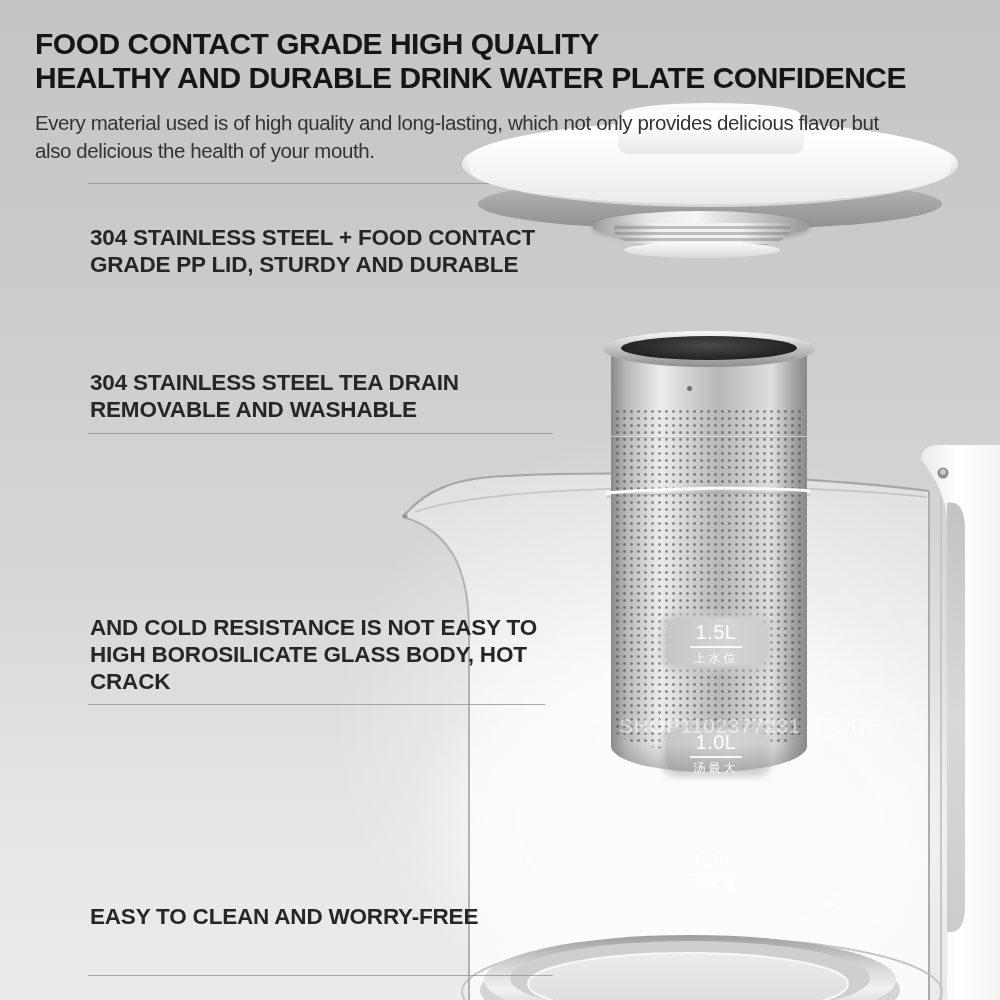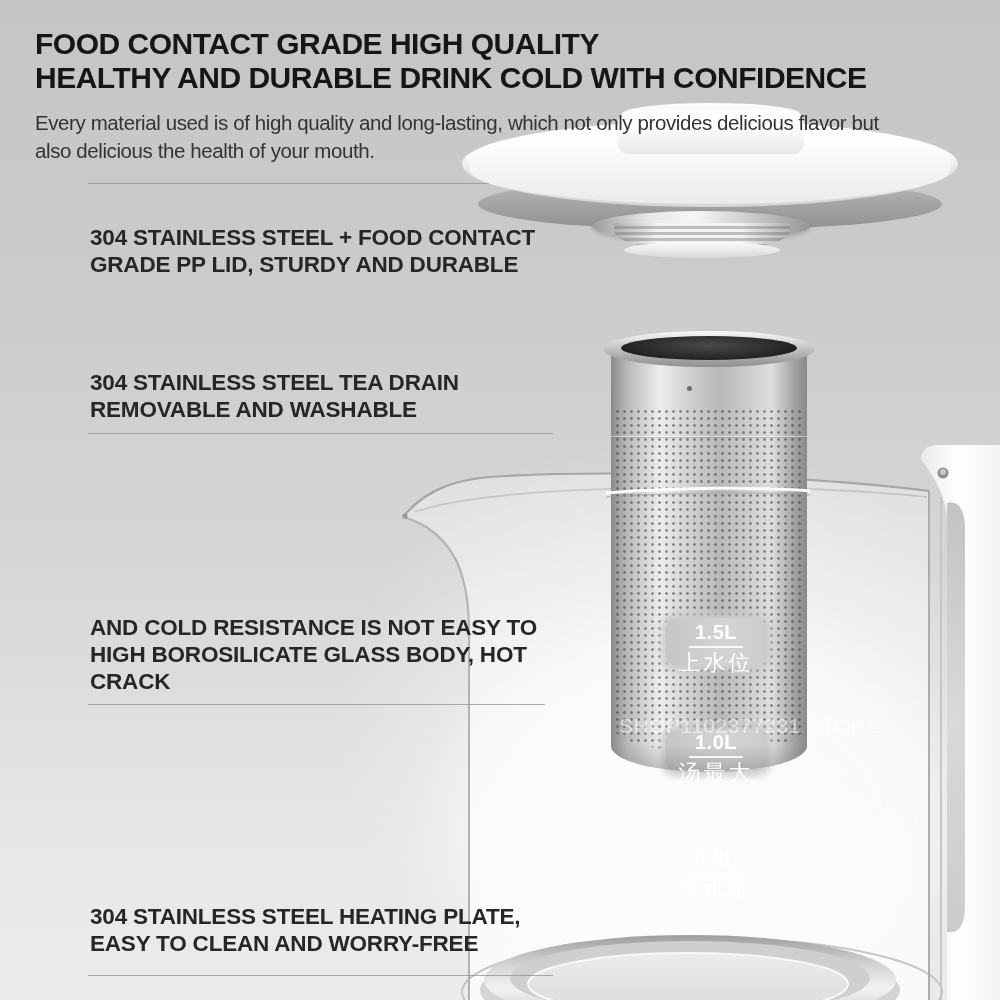--- a/index.html
+++ b/index.html
@@ -65,23 +65,23 @@
   .patch1{left:666px;top:618px;height:48px;}
   .patch2{left:666px;top:730px;height:42px;}
   .strainer-shade{position:absolute;left:611px;top:744px;width:196px;height:28px;
     border-radius:0 0 98px 98px / 0 0 26px 26px;
     background:linear-gradient(180deg,rgba(255,255,255,0),rgba(105,105,105,.38));}
   
   .rimhl-svg{position:absolute;left:0;top:0;z-index:4;}
   
   .marks{position:absolute;left:0;top:0;z-index:5;color:#fff;}
   .mark{position:absolute;width:124px;text-align:center;line-height:1;}
-  .mark .vol{display:inline-block;font-size:20px;font-weight:bold;letter-spacing:.5px;
+  .mark .vol{display:inline-block;font-size:20px;font-weight:normal;letter-spacing:.5px;
     padding:0 6px 4px 6px;border-bottom:2px solid rgba(255,255,255,.9);}
-  .mark .cn{font-size:22px;letter-spacing:3px;margin-top:4px;text-align:center;}
+  .mark .cn{font-size:12px;letter-spacing:3px;margin-top:4px;text-align:center;}
   .mark1{left:654px;top:622px;}
   .mark2{left:654px;top:732px;}
   .mark3{left:654px;top:849px;color:rgba(255,255,255,.95);}
   .watermark{position:absolute;left:619px;top:714px;font-size:21px;letter-spacing:.5px;
     color:rgba(255,255,255,.55);white-space:nowrap;}
   
   .copy{position:absolute;left:0;top:0;z-index:6;color:#1a1a1a;}
   .title{position:absolute;left:35px;top:27px;font-size:30px;font-weight:bold;
     letter-spacing:-.5px;line-height:34px;color:#161616;white-space:nowrap;}
   .subtitle{position:absolute;left:35px;top:109px;font-size:20.5px;line-height:28px;
@@ -204,39 +204,38 @@
     <div class="mark mark3">
       <div class="vol">0.5L</div>
       <div class="cn">下水位</div>
     </div>
     <div class="watermark">SHOP1102377231 STORE</div>
   </div>
 
   <div class="copy">
     <div class="title">
       <div>FOOD CONTACT GRADE HIGH QUALITY</div>
-      <div>HEALTHY AND DURABLE DRINK COLD WITH CONFIDENCE</div>
+      <div>HEALTHY AND DURABLE DRINK WATER PLATE CONFIDENCE</div>
     </div>
     <div class="subtitle">
       <div>Every material used is of high quality and long-lasting, which not only provides delicious flavor but</div>
       <div>also delicious the health of your mouth.</div>
     </div>
 
     <div class="feature f1">
       <div>304 STAINLESS STEEL + FOOD CONTACT</div>
       <div>GRADE PP LID, STURDY AND DURABLE</div>
     </div>
     <div class="feature f2">
       <div>304 STAINLESS STEEL TEA DRAIN</div>
       <div>REMOVABLE AND WASHABLE</div>
     </div>
     <div class="feature f3">
       <div>AND COLD RESISTANCE IS NOT EASY TO</div>
       <div>HIGH BOROSILICATE GLASS BODY, HOT</div>
       <div>CRACK</div>
     </div>
     <div class="feature f4">
-      <div>304 STAINLESS STEEL HEATING PLATE,</div>
       <div>EASY TO CLEAN AND WORRY-FREE</div>
     </div>
   </div>
 
 </div>
 
 </body></html>

